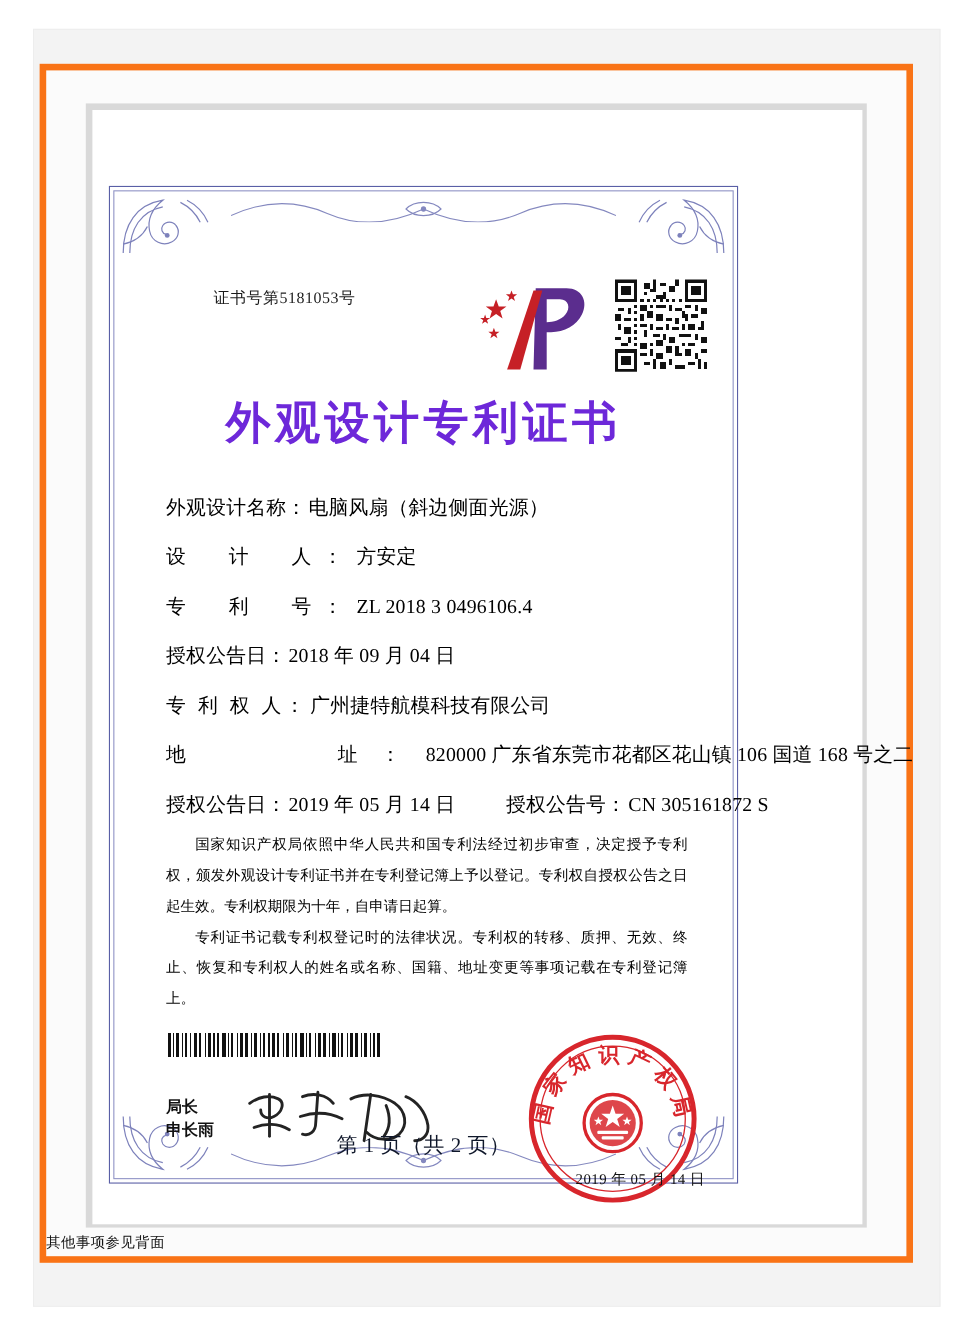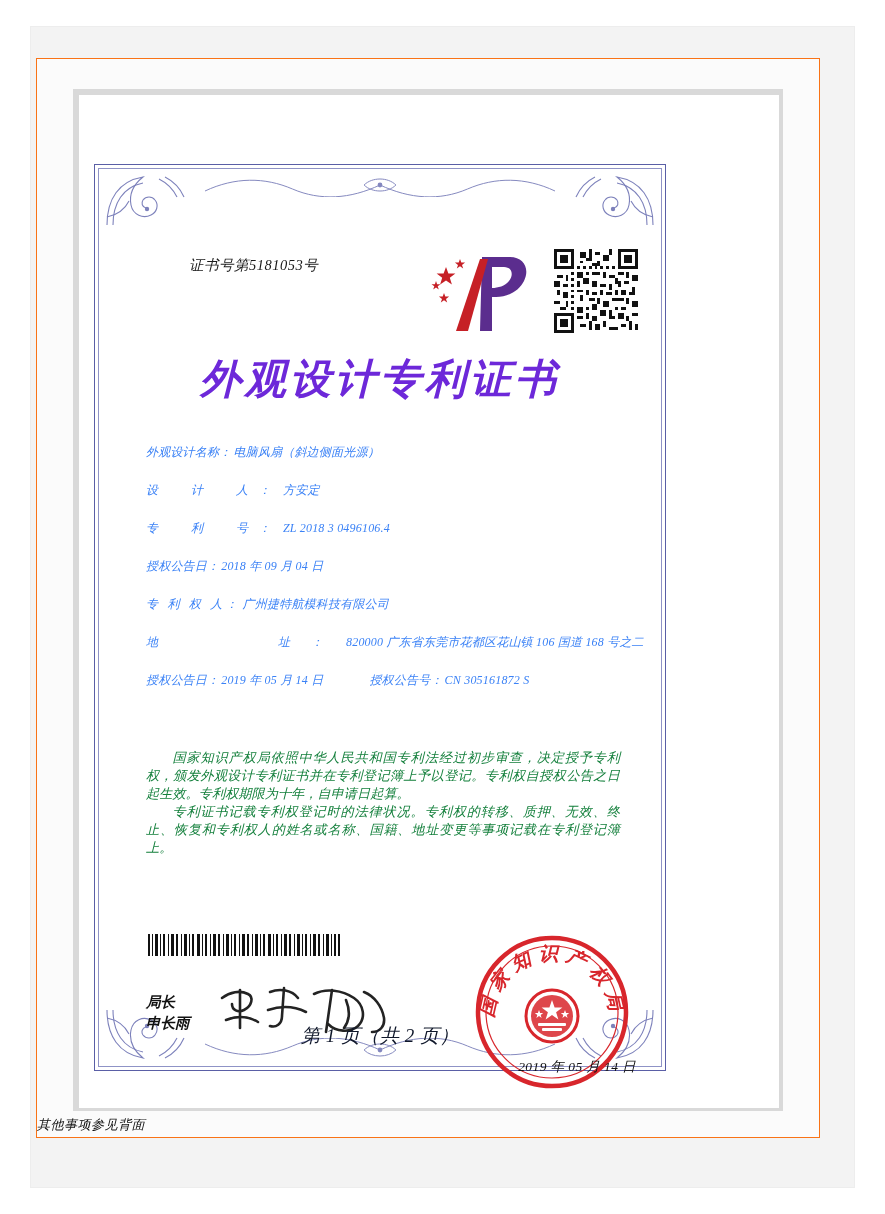--- a/index.html
+++ b/index.html
@@ -29,22 +29,21 @@
     height: 1162px;
     background: #f3f3f3;
     box-shadow: inset 0 0 0 1px #ededed;
   }
   .frame-mid {
     position: absolute;
     left: 36px; top: 58px;
     width: 782px;
     height: 1078px;
     background: #fbfbfb;
-    border: 1px solid #f97316;
-    font-style: italic;
+    border: 6px solid #f97316;
   }
   .frame-gray {
     position: absolute;
     left: 36px; top: 30px;
     width: 710px;
     height: 1022px;
     background: #d9d9d9;
   }
   .paper {
     position: absolute;
@@ -139,22 +138,22 @@
     letter-spacing: 4px;
     color: #6d28d9;
     font-family: "DejaVu Serif", "Liberation Serif", serif;
   }
 
   .fields {
     position: absolute;
     left: 52px;
     top: 280px;
     width: 470px;
-    font-size: 12px;
-    color: #3b82f6;
+    font-size: 18px;
+    color: #000000;
   }
   .field-row {
     display: flex;
     align-items: baseline;
     margin-bottom: 21px;
     white-space: nowrap;
   }
   .field-label {
     flex: 0 0 auto;
     letter-spacing: .2px;
@@ -169,22 +168,22 @@
   .field-row.dual .second {
     margin-left: 46px;
   }
 
   .body-text {
     position: absolute;
     left: 52px;
     top: 585px;
     width: 474px;
     font-size: 13.2px;
-    line-height: 18px;
-    color: #15803d;
+    line-height: 28px;
+    color: #000000;
     text-align: justify;
   }
   .body-text p { margin: 0 0 0 0; text-indent: 2em; }
 
   
   .barcode {
     position: absolute;
     left: 52px;
     top: 770px;
     width: 196px;

